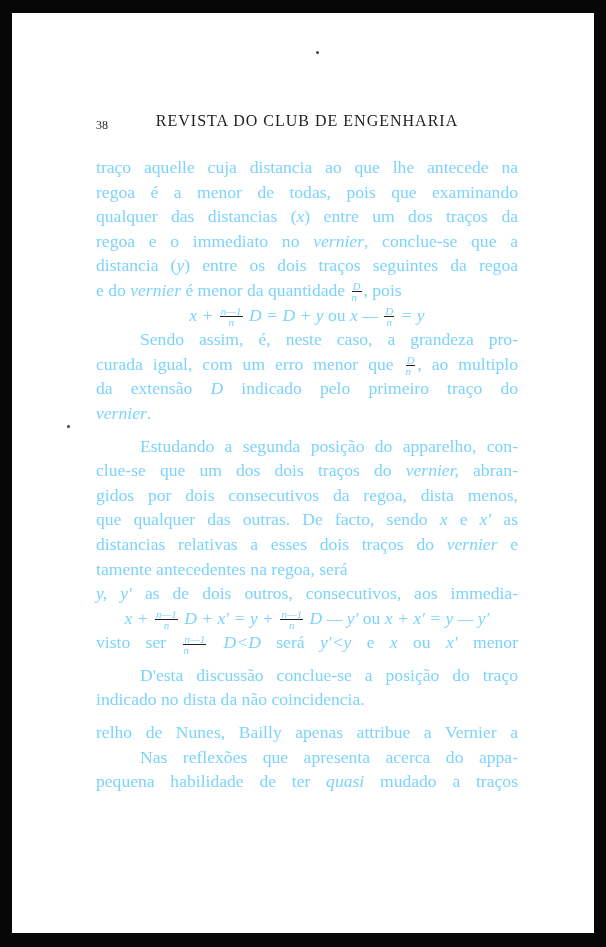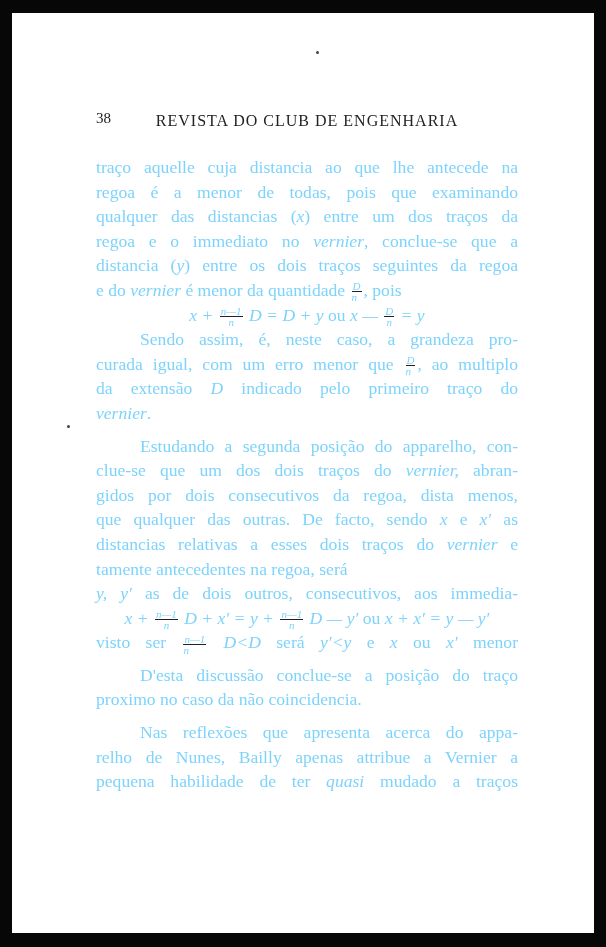--- a/index.html
+++ b/index.html
@@ -1,19 +1,19 @@
 <!DOCTYPE html>
 <html><head>
 <meta charset="utf-8">
 <style>
   html, body { margin:0; padding:0; }
   body { width:606px; height:947px; background:#070707; position:relative; overflow:hidden; }
   .page { position:absolute; left:12px; top:13px; width:582px; height:920px; background:#fff; }
   .header { position:absolute; left:96px; top:110px; width:422px; height:16px; font-family:"Liberation Serif", serif; color:#222; }
-  .pnum { position:absolute; left:0; top:0; font-size:15px; }
+  .pnum { position:absolute; left:0; top:8px; font-size:12px; }
   .running { position:absolute; left:0; width:422px; top:2px; text-align:center; font-size:16px; letter-spacing:1px; font-variant:small-caps; text-transform:uppercase; }
   .body { position:absolute; left:96px; top:138px; width:422px; font-family:Liberation Serif, serif; font-size:17.6px; color:#7dd3fc;margin-top:17px; }
   .line { height:24.6px; line-height:24.6px; white-space:nowrap; text-align:justify; text-align-last:justify; }
   .line.last { text-align-last:left; }
   .indent { padding-left:44px; }
   .formula { text-align:center; text-align-last:center; font-style:italic; }
   .formula .up { font-style:normal; }
   .frac { display:inline-block; vertical-align:middle; text-align:center; font-size:11px; line-height:10px; margin:0 2px; font-style:italic; }
   .frac span { display:block; }
   .frac .num { border-bottom:1px solid #222; padding:0 1px; }
@@ -56,19 +56,19 @@
   <div class="line"><span>distancias relativas a esses dois traços do </span><em>vernier</em><span> e</span></div>
   <div class="line last"><span>tamente antecedentes na regoa, será</span></div>
   <div class="line"><em>y, y′</em><span> as de dois outros, consecutivos, aos immedia-</span></div>
 
   <div class="line formula"><span>x + </span><span class="frac"><span class="num">n—1</span><span>n</span></span><span> D + x′ = y + </span><span class="frac"><span class="num">n—1</span><span>n</span></span><span> D — y′ </span><span class="up">ou</span><span> x + x′ = y — y′</span></div>
 
   <div class="line"><span>visto ser </span><span class="frac"><span class="num">n—1</span><span>n</span></span><em> D&lt;D</em><span> será </span><em>y′&lt;y</em><span> e </span><em>x</em><span> ou </span><em>x′</em><span> menor</span></div>
 
   <div class="gap"></div>
   <div class="line indent"><span>D'esta discussão conclue-se a posição do traço</span></div>
-  <div class="line last"><span>proximo no caso da não coincidencia.</span></div>
+  <div class="line last"><span>indicado no dista da não coincidencia.</span></div>
 
   <div class="gap"></div>
+  <div class="line"><span>relho de Nunes, Bailly apenas attribue a Vernier a</span></div>
   <div class="line indent"><span>Nas reflexões que apresenta acerca do appa-</span></div>
-  <div class="line"><span>relho de Nunes, Bailly apenas attribue a Vernier a</span></div>
   <div class="line"><span>pequena habilidade de ter </span><em>quasi</em><span> mudado a traços</span></div>
 </div>
 
 </body></html>

